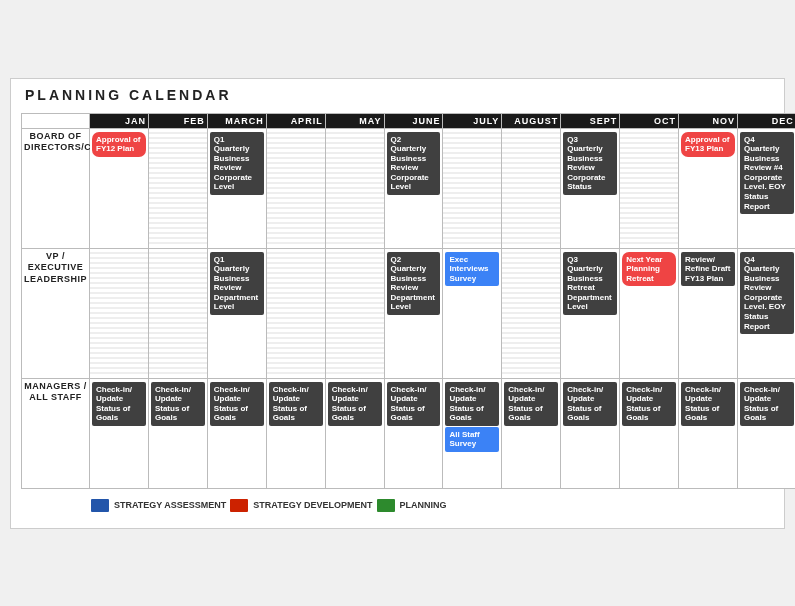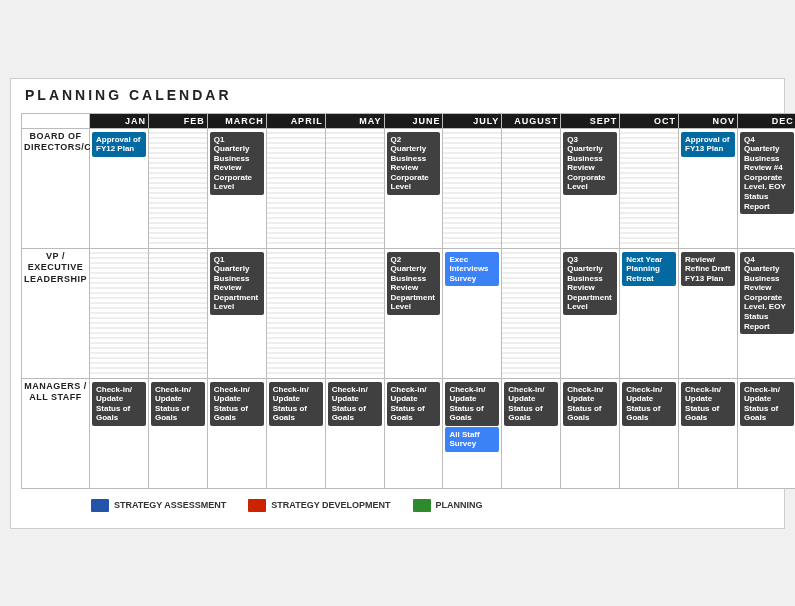--- a/index.html
+++ b/index.html
@@ -82,40 +82,40 @@
     
     .event {
       border-radius: 2px;
       padding: 3px 4px;
       font-size: 8px;
       line-height: 1.2;
       color: #fff;
       font-weight: bold;
       margin: 1px 0;
     }
-    .event-red { background: #0369a1; }
+    .event-red { background: #ef4444; border-radius: 7px; }
     .event-green { background: #404040; }
     .event-blue { background: #3b82f6; }
     
     .cal-cell-empty {
       background-image: repeating-linear-gradient(
         to bottom,
         transparent,
         transparent 4px,
         #ddd 4px,
         #ddd 5px
       );
     }
     
     .legend {
       display: flex;
       align-items: center;
       margin-top: 10px;
       padding-left: 70px;
-      gap: 22px;
+      gap: 4px;
     }
     .legend-item {
       display: flex;
       align-items: center;
       gap: 5px;
       font-size: 9px;
       font-weight: bold;
       color: #333;
     }
     .legend-box {
@@ -183,21 +183,21 @@
           <div class="event event-green">Q1 Quarterly Business Review Corporate Level</div>
         </td>
         <td class="cal-cell cal-cell-empty"></td>
         <td class="cal-cell cal-cell-empty"></td>
         <td class="cal-cell">
           <div class="event event-green">Q2 Quarterly Business Review Corporate Level</div>
         </td>
         <td class="cal-cell cal-cell-empty"></td>
         <td class="cal-cell cal-cell-empty"></td>
         <td class="cal-cell">
-          <div class="event event-green">Q3 Quarterly Business Review Corporate Level</div>
+          <div class="event event-green">Q3 Quarterly Business Review Corporate Status</div>
         </td>
         <td class="cal-cell cal-cell-empty"></td>
         <td class="cal-cell">
           <div class="event event-red">Approval of FY13 Plan</div>
         </td>
         <td class="cal-cell">
           <div class="event event-green">Q4 Quarterly Business Review #4 Corporate Level. EOY Status Report</div>
         </td>
       </tr>
 
@@ -212,21 +212,21 @@
         <td class="cal-cell cal-cell-empty"></td>
         <td class="cal-cell cal-cell-empty"></td>
         <td class="cal-cell">
           <div class="event event-green">Q2 Quarterly Business Review Department Level</div>
         </td>
         <td class="cal-cell">
           <div class="event event-blue">Exec Interviews Survey</div>
         </td>
         <td class="cal-cell cal-cell-empty"></td>
         <td class="cal-cell">
-          <div class="event event-green">Q3 Quarterly Business Review Department Level</div>
+          <div class="event event-green">Q3 Quarterly Business Retreat Department Level</div>
         </td>
         <td class="cal-cell">
           <div class="event event-red">Next Year Planning Retreat</div>
         </td>
         <td class="cal-cell">
           <div class="event event-green">Review/ Refine Draft FY13 Plan</div>
         </td>
         <td class="cal-cell">
           <div class="event event-green">Q4 Quarterly Business Review Corporate Level. EOY Status Report</div>
         </td>

